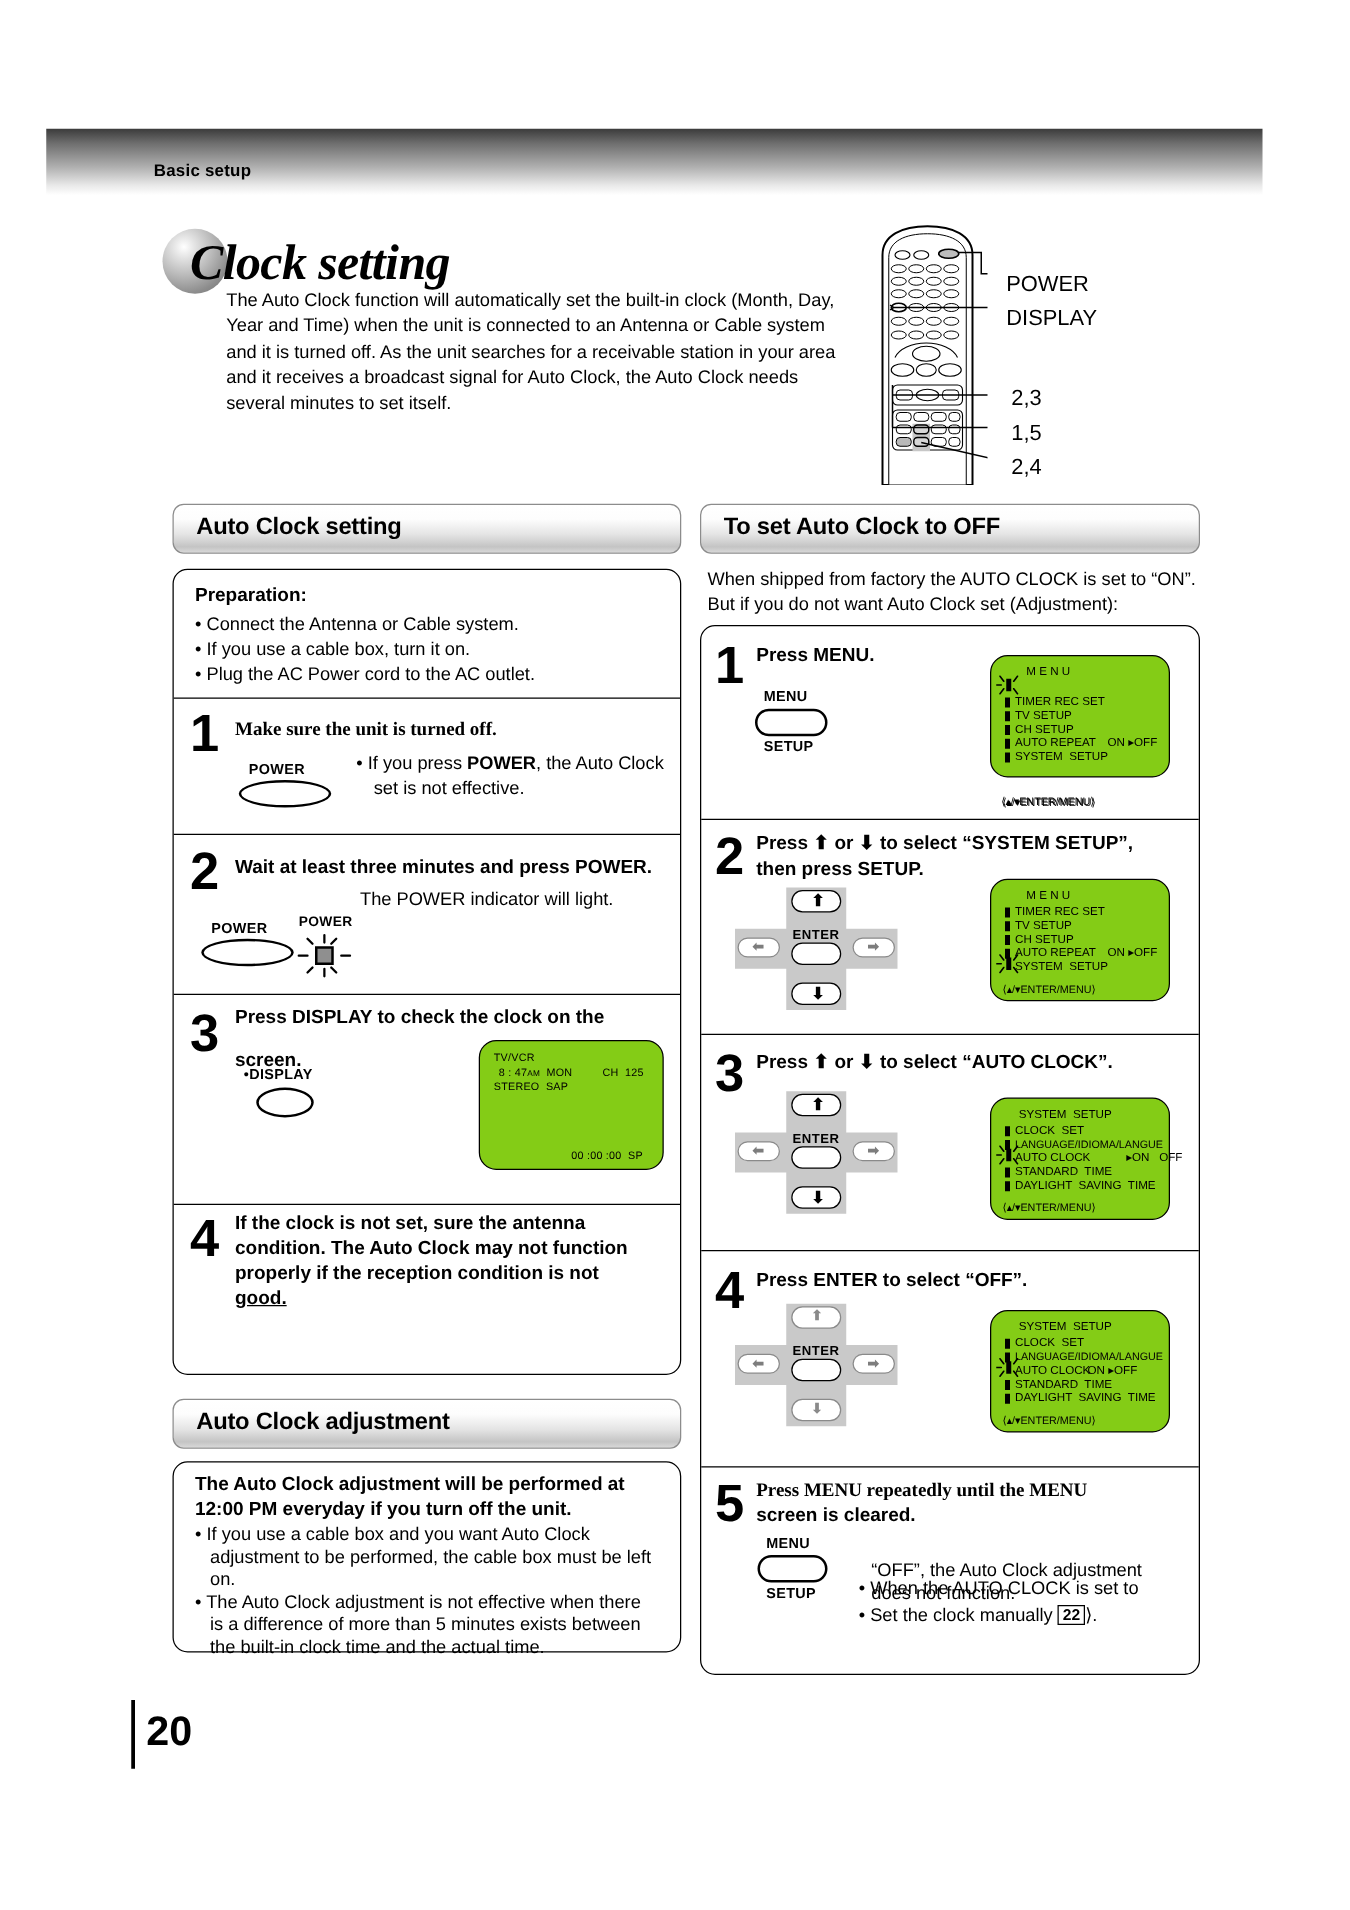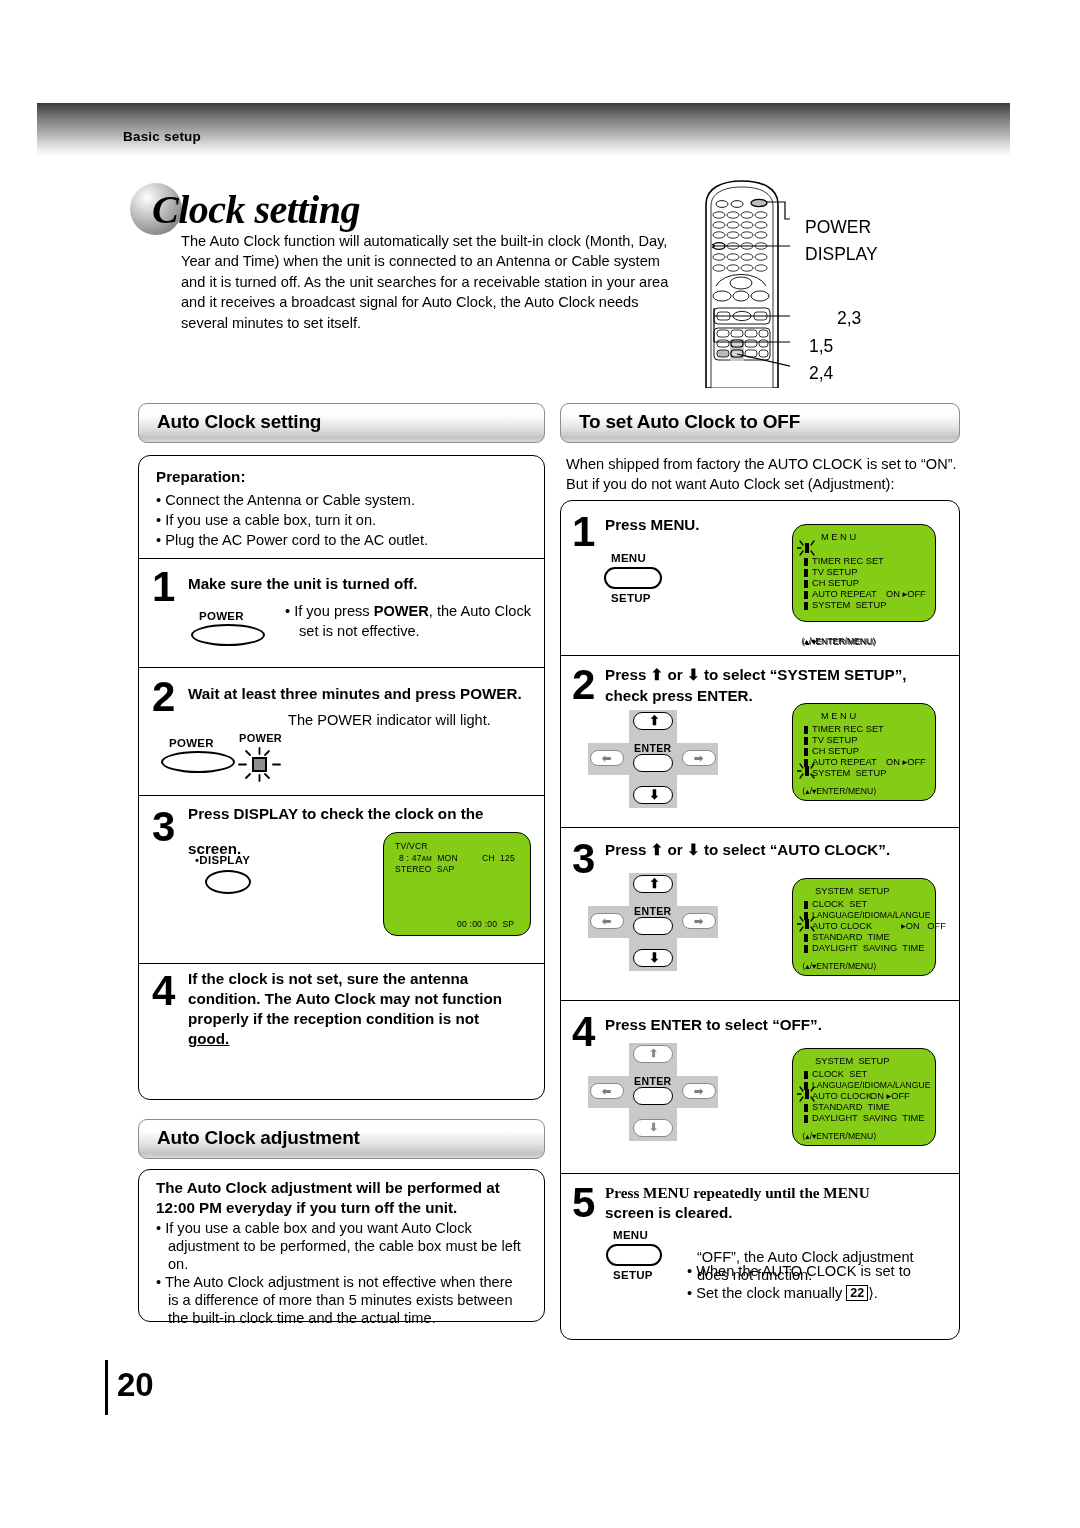--- a/index.html
+++ b/index.html
@@ -193,21 +193,21 @@
     <path d="M67 24 L85 24 L85 41 L98 41" fill="none" stroke="#000" stroke-width="1.2"></path>
     <path d="M14 68 L98 68" fill="none" stroke="#000" stroke-width="1.2"></path>
     <path d="M14 138 L14 130 M14 138 L98 138" fill="none" stroke="#000" stroke-width="1.2"></path>
     <path d="M14 138 L14 164 M14 164 L98 164" fill="none" stroke="#000" stroke-width="1.2"></path>
     <path d="M37 176 L98 190" fill="none" stroke="#000" stroke-width="1.2"></path>
   </svg>
 </div>
 <div class="callouts">
   <div style="left:0;top:14px;">POWER</div>
   <div style="left:0;top:41px;">DISPLAY</div>
-  <div style="left:4px;top:105px;margin-left:28px;">2,3</div>
+  <div style="left:4px;top:105px;">2,3</div>
   <div style="left:4px;top:133px;">1,5</div>
   <div style="left:4px;top:160px;">2,4</div>
 </div>
 
 <div class="secbar" style="left:138px;top:403px;width:407px;">
   <span>Auto Clock setting</span>
 </div>
 
 <div class="panel" style="left:138px;top:455px;width:407px;height:645px;"></div>
 
@@ -217,21 +217,21 @@
 </div>
 <div class="bul" style="left:156px;top:511px;">
   <span>• </span><span>If you use a cable box, turn it on.</span>
 </div>
 <div class="bul" style="left:156px;top:531px;">
   <span>• </span><span>Plug the AC Power cord to the AC outlet.</span>
 </div>
 <div class="hr" style="left:139px;top:558px;width:405px;"></div>
 
 <div class="step-num" style="left:152px;top:568px;">1</div>
-<div class="txtb" style="left:188px;top:574px;">Make sure the unit is turned off.</div>
+<div class="txtb" style="left:188px;top:574px;font-family:Liberation Serif, serif;">Make sure the unit is turned off.</div>
 <div class="btnlabel" style="left:199px;top:610px;">POWER</div>
 <div class="ovalbtn" style="left:191px;top:624px;width:74px;height:22px;"></div>
 <div class="txt" style="left:285px;top:602px;width:250px;">
   <span>• If you press </span><span class="bold">POWER</span><span>, the Auto Clock</span>
 </div>
 <div class="txt" style="left:299px;top:622px;">set is not effective.</div>
 <div class="hr" style="left:139px;top:667px;width:405px;"></div>
 
 <div class="step-num" style="left:152px;top:678px;">2</div>
 <div class="txtb" style="left:188px;top:684px;">Wait at least three minutes and press POWER.</div>
@@ -333,21 +333,21 @@
   <div class="menurow" style="left:19px;top:75px;">SYSTEM  SETUP</div>
   <div class="menurow" style="left:9px;top:112px;font-size:8.6px;">⟨▴/▾ENTER/MENU⟩</div>
 </div>
 <div class="menurow" style="left:801px;top:636px;font-size:8.6px;">⟨▴/▾ENTER/MENU⟩</div>
 <div class="hr" style="left:561px;top:655px;width:398px;"></div>
 
 <div class="step-num" style="left:572px;top:666px;">2</div>
 <div class="txtb" style="left:605px;top:665px;">
   <span>Press </span><span>⬆</span><span> or </span><span>⬇</span><span> to select “SYSTEM SETUP”,</span>
 </div>
-<div class="txtb" style="left:605px;top:686px;">check press ENTER.</div>
+<div class="txtb" style="left:605px;top:686px;">then press SETUP.</div>
 
 <div class="pad" style="left:588px;top:710px;">
   <div class="padvert"></div>
   <div class="padhorz"></div>
   <div class="padbtn" style="left:45px;top:2px;width:40px;height:18px;"></div>
   <div class="padarrow" style="left:61px;top:4px;">⬆</div>
   <div class="padenter" style="left:46px;top:32px;">ENTER</div>
   <div class="padbtn" style="left:45px;top:44px;width:40px;height:18px;"></div>
   <div class="padbtn dim" style="left:2px;top:40px;width:34px;height:16px;"></div>
   <div class="padarrow" style="left:14px;top:42px;font-size:11px;color:#7d7d7d;">⬅</div>

